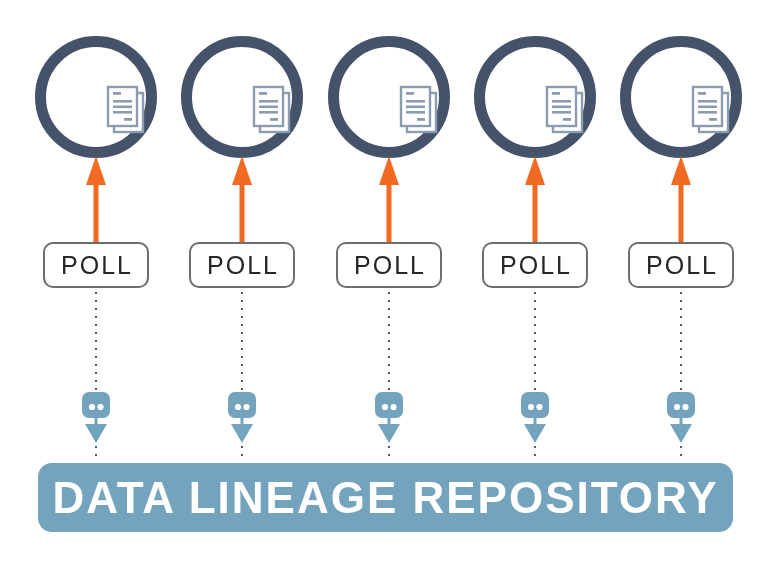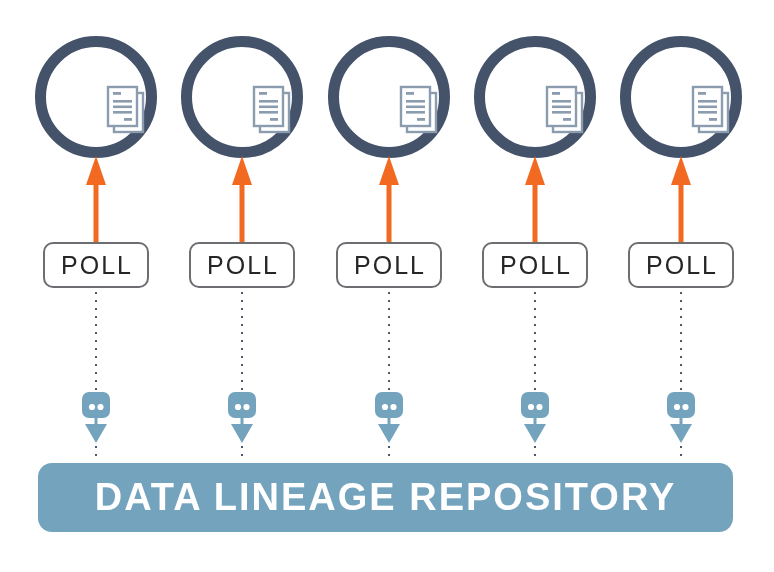--- a/index.html
+++ b/index.html
@@ -90,21 +90,21 @@
     left: 38px; top: 463px;
     width: 695px; height: 69px;
     background: #74A3BE;
     border-radius: 14px;
     display: flex;
     align-items: center;
     justify-content: center;
   }
   .repo-label {
     color: #ffffff;
-    font-size: 38px;
+    font-size: 44px;
     font-weight: bold;
     letter-spacing: 2px;
     white-space: nowrap;
   }
 </style>
 </head>
 <body>
 
 <div class="canvas">
 

